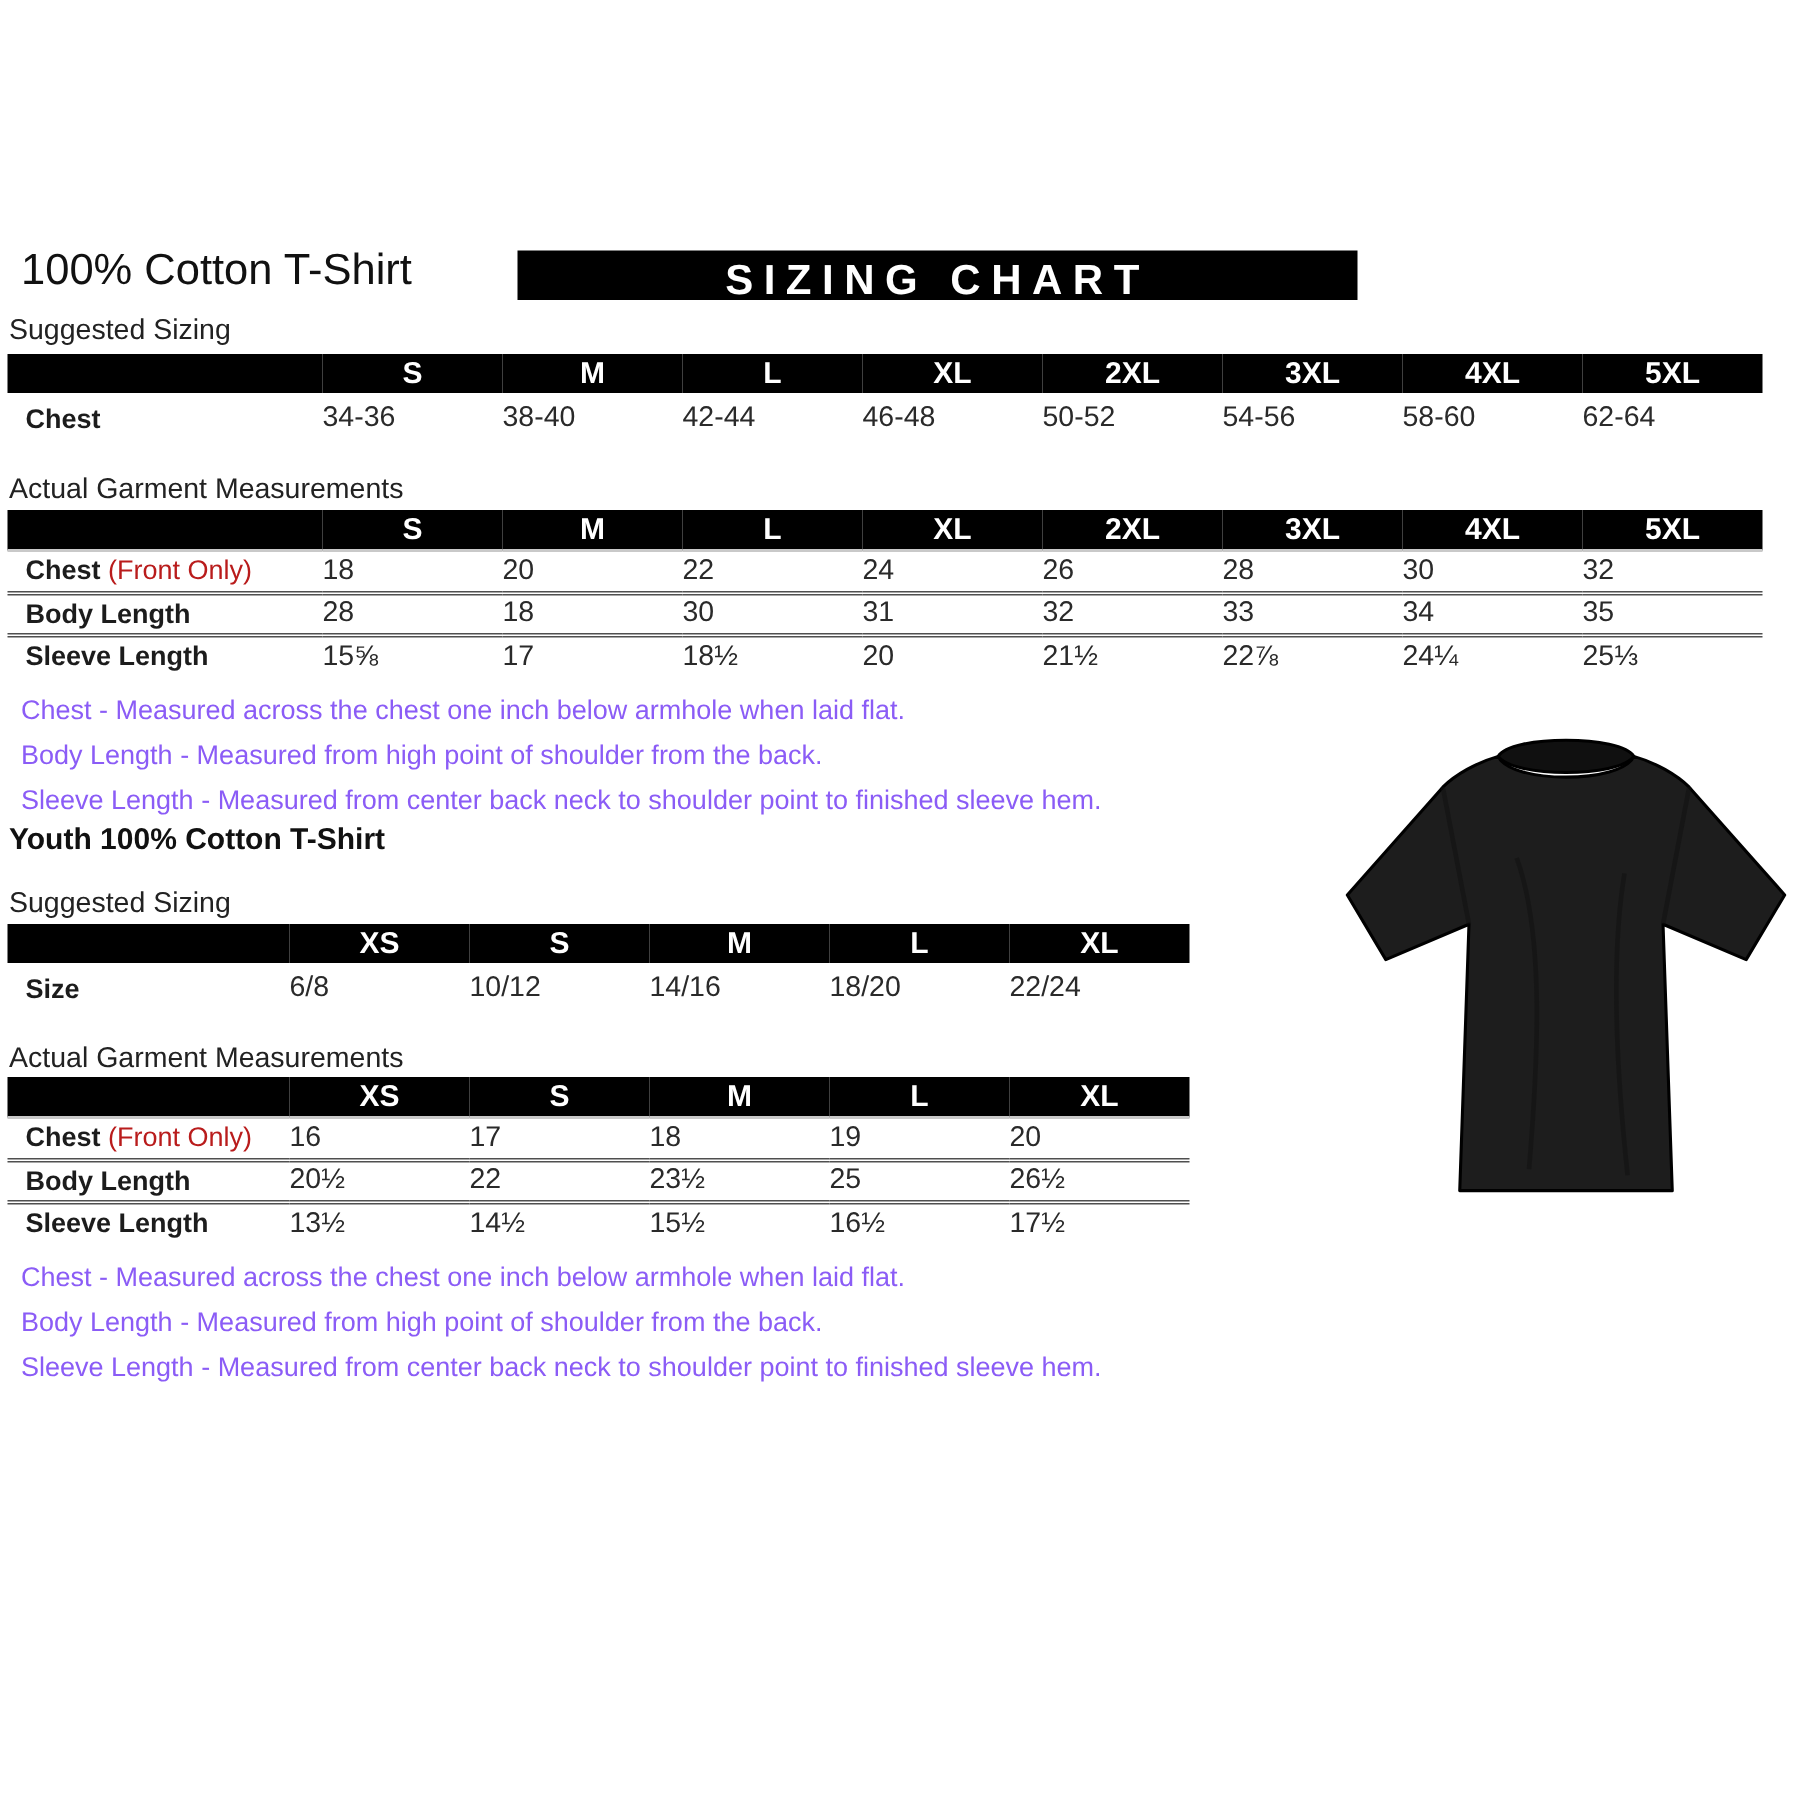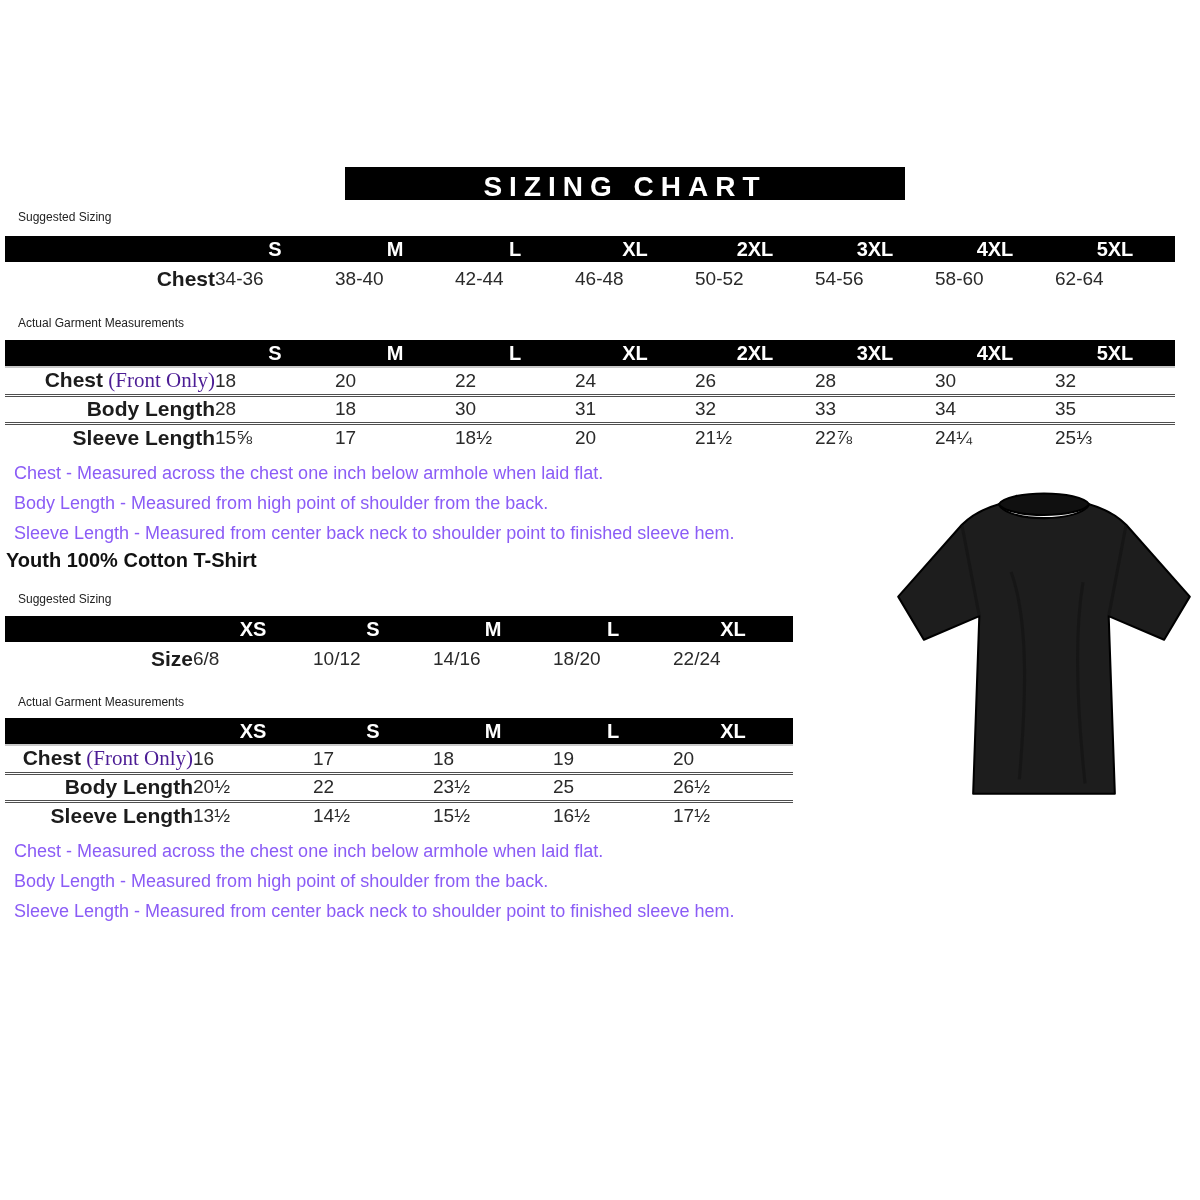--- a/index.html
+++ b/index.html
@@ -7,45 +7,46 @@
     position:relative;width:1200px;height:1200px;background:#ffffff;
     font-family:"Liberation Sans","DejaVu Sans",sans-serif;color:#1c1c1c;overflow:hidden;
   }
   .abs{position:absolute;}
   .title{font-size:29px;font-weight:400;color:#111;white-space:nowrap;}
   .title-bold{font-size:20px;font-weight:700;color:#111;white-space:nowrap;}
   .banner{
     background:#000;color:#fff;text-align:center;font-weight:700;
     font-size:28px;letter-spacing:7px;line-height:39px;height:33px;
   }
-  .seclabel{font-size:12px;color:#222;white-space:nowrap;margin-left:12px;}
+  .seclabel{font-size:19px;color:#222;white-space:nowrap;}
   table.sz{border-collapse:collapse;table-layout:fixed;}
   .sz th,.sz td{padding:0;}
   .sz thead th{
     background:#000;color:#fff;font-weight:700;font-size:20px;
     text-align:center;height:26px;line-height:26px;
   }
   .sz tbody th{
-    text-align:right;padding-left:12px;font-weight:700;font-size:21px;color:#1c1c1c;
+    text-align:left;padding-left:12px;font-weight:700;font-size:18px;color:#1c1c1c;
     white-space:nowrap;
     margin-top:11px;
   }
   .sz td{text-align:left;color:#2a2a2a;font-size:19px;}
-  .sz .sfx{font-weight:400;color:#4c1d95;font-family:Liberation Serif, serif;}
+  .sz .sfx{font-weight:400;color:#b91c1c;}
   .suggested tbody tr{height:34px;}
   .lined tbody tr{height:28px;}
   .lined thead tr{border-bottom:2px solid #c9c9c9;}
   .lined tbody tr + tr{border-top:3px double #4f4f4f;}
   .notes{font-size:18px;color:#8b5cf6;line-height:30px;white-space:nowrap;}
 </style>
 </head>
 <body>
 
 <div class="canvas">
 
+  <div class="abs title" style="left:14px;top:164px;">100% Cotton T-Shirt</div>
   <div class="abs banner" style="left:345px;top:167px;width:560px;">SIZING CHART</div>
 
   <div class="abs seclabel" style="left:6px;top:210px;">Suggested Sizing</div>
 
   <table class="abs sz suggested" style="left:5px;top:236px;width:1170px;">
     <colgroup>
         <col style="width:210px">
         <col span="8" style="width:120px">
       </colgroup>
     <thead>

